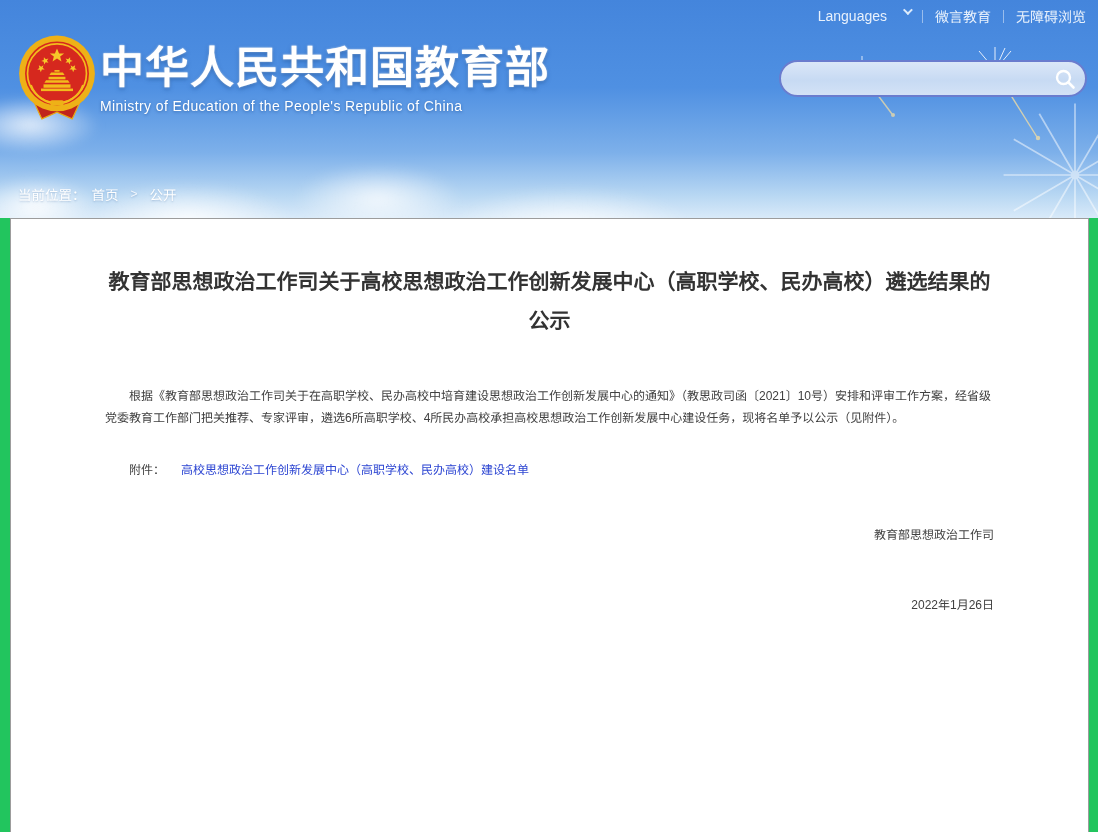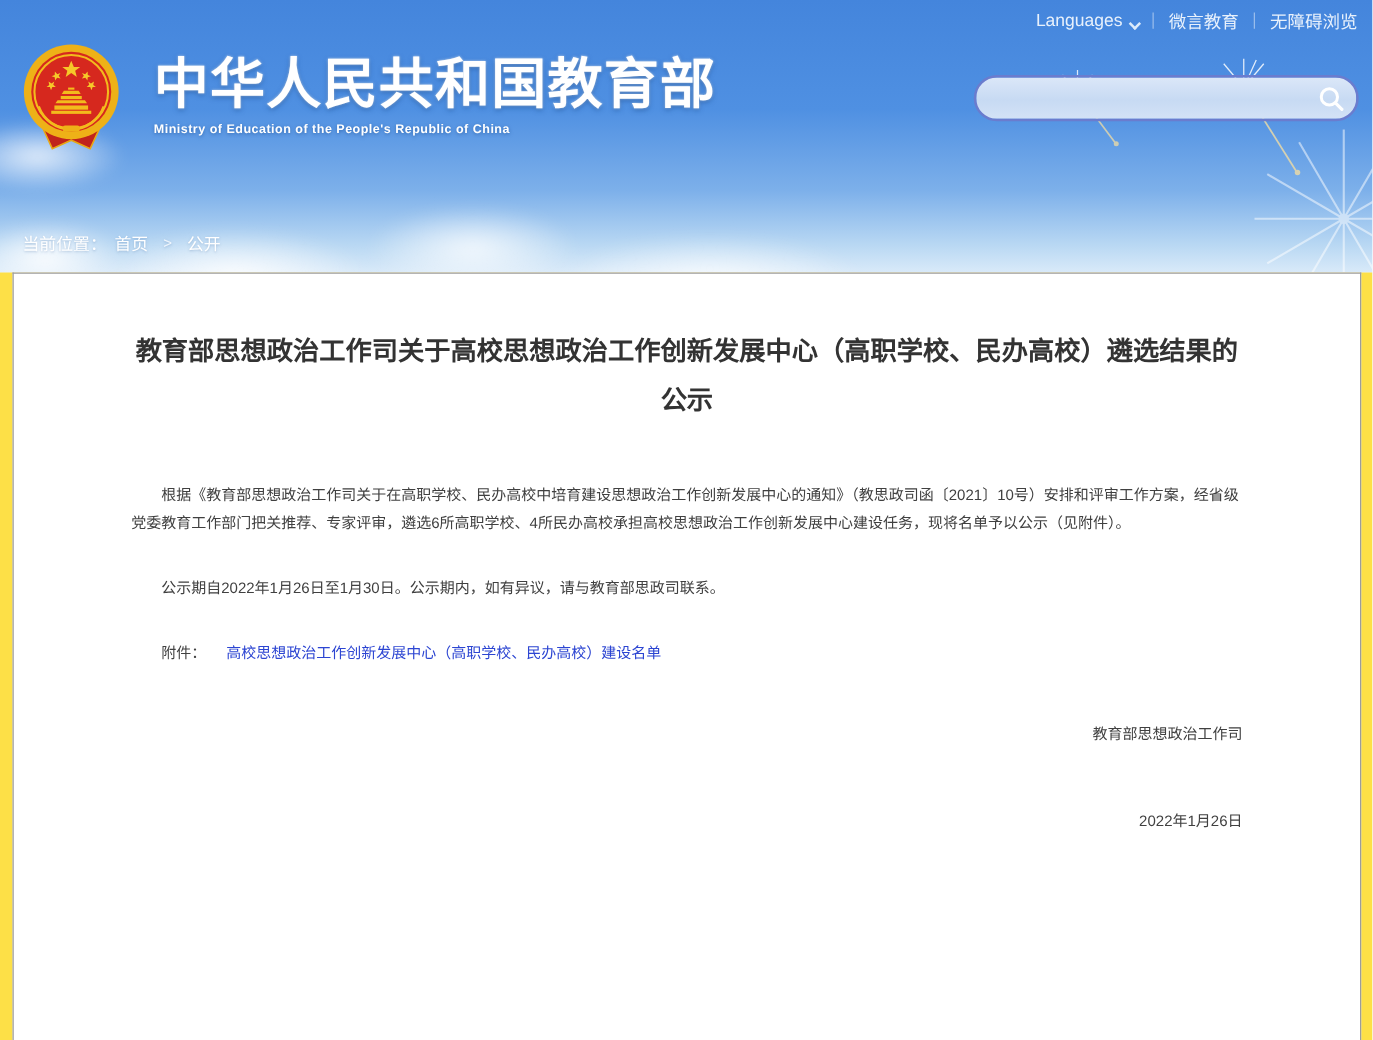--- a/index.html
+++ b/index.html
@@ -26,37 +26,37 @@
     background:radial-gradient(100px 40px at 30% 50%, rgba(255,255,255,.8) 0%, rgba(255,255,255,0) 70%);
     filter:blur(5px);
   }
   .dandelion { position:absolute; pointer-events:none; }
 
   
   .topbar {
     position:absolute; top:6px; right:12px; display:flex; align-items:center; gap:12px;
     font-size:14px; color:#e8f1fc; z-index:5;
   }
-  .topbar a { color:#e8f1fc; text-decoration:none; display:flex; align-items:flex-end; gap:5px; cursor:pointer; }
+  .topbar a { color:#e8f1fc; text-decoration:none; display:flex; align-items:flex-start; gap:16px; cursor:pointer; }
   .topbar .sep { width:1px; height:13px; background:rgba(255,255,255,.45); }
   .chev {
     width:7px; height:7px; border-right:2px solid #dcebfb; border-bottom:2px solid #dcebfb;
     transform:rotate(45deg) translateY(-2px); display:inline-block;
   }
 
   
   .brand { position:absolute; left:14px; top:33px; display:flex; align-items:flex-start; z-index:4; }
   .emblem { width:86px; height:96px; flex:0 0 auto; }
-  .brand-text { margin-left:23px; padding-top:12px; }
+  .brand-text { margin-left:0; padding-top:12px; }
   .site-title {
     font-size:44px; font-weight:bold; color:#ffffff; letter-spacing:1px; line-height:1.05;
     text-shadow:0 2px 4px rgba(23,74,143,.55), 0 0 2px rgba(255,255,255,.8);
   }
   .site-sub {
-    margin-top:7px; font-size:10px; font-weight:bold; color:#ffffff; letter-spacing:.4px;
+    margin-top:7px; font-size:14px; font-weight:normal; color:#ffffff; letter-spacing:.4px;
     text-shadow:0 1px 3px rgba(23,74,143,.6);
   }
 
   
   .searchbox {
     position:absolute; top:60px; right:11px; width:308px; height:37px; z-index:5;
     border:2px solid #6a7cce; border-radius:19px;
     background:linear-gradient(180deg,#dbe7f8 0%,#c7daf3 55%,#d3e2f6 100%);
     display:flex; align-items:center; overflow:hidden;
   }
@@ -68,21 +68,21 @@
 
   
   .breadcrumb {
     position:absolute; left:18px; top:184px; z-index:6; font-size:13.5px; color:#ffffff;
     display:flex; align-items:center; gap:6px; text-shadow:0 1px 2px rgba(70,110,160,.35);
   }
   .breadcrumb a { color:#ffffff; text-decoration:none; cursor:pointer; }
   .bc-sep { font-size:12px; color:#f0f6fd; margin:0 6px; }
 
   
-  .content-wrap { position:absolute; left:0; top:218px; width:1098px; height:614px; background:#fde047; }
+  .content-wrap { position:absolute; left:0; top:218px; width:1098px; height:614px; background:#22c55e; }
   .doc {
     position:absolute; left:10px; top:0; width:1079px; height:625px;
     background:#ffffff; border:1px solid #9c9c9c; border-bottom:none;
     padding:44px 94px 0 94px;
   }
   .doc h1 {
     font-size:21px; font-weight:bold; color:#333333; text-align:center;
     line-height:1.85; margin-bottom:44px;
   }
   .doc p { font-size:12px; color:#404040; line-height:1.9; text-indent:2em; margin-bottom:29px; }
@@ -197,21 +197,20 @@
       <a>首页</a>
       <span class="bc-sep">&gt;</span>
       <a>公开</a>
     </div>
   </header>
 
   <main class="content-wrap">
     <article class="doc">
       <h1>教育部思想政治工作司关于高校思想政治工作创新发展中心（高职学校、民办高校）遴选结果的公示</h1>
       <p>根据《教育部思想政治工作司关于在高职学校、民办高校中培育建设思想政治工作创新发展中心的通知》（教思政司函〔2021〕10号）安排和评审工作方案，经省级党委教育工作部门把关推荐、专家评审，遴选6所高职学校、4所民办高校承担高校思想政治工作创新发展中心建设任务，现将名单予以公示（见附件）。</p>
-      <p>公示期自2022年1月26日至1月30日。公示期内，如有异议，请与教育部思政司联系。</p>
       <p class="attachment">
         <span>附件：</span><a>高校思想政治工作创新发展中心（高职学校、民办高校）建设名单</a>
       </p>
       <p class="signature">教育部思想政治工作司</p>
       <p class="pubdate">2022年1月26日</p>
     </article>
   </main>
 
 </div>
 

